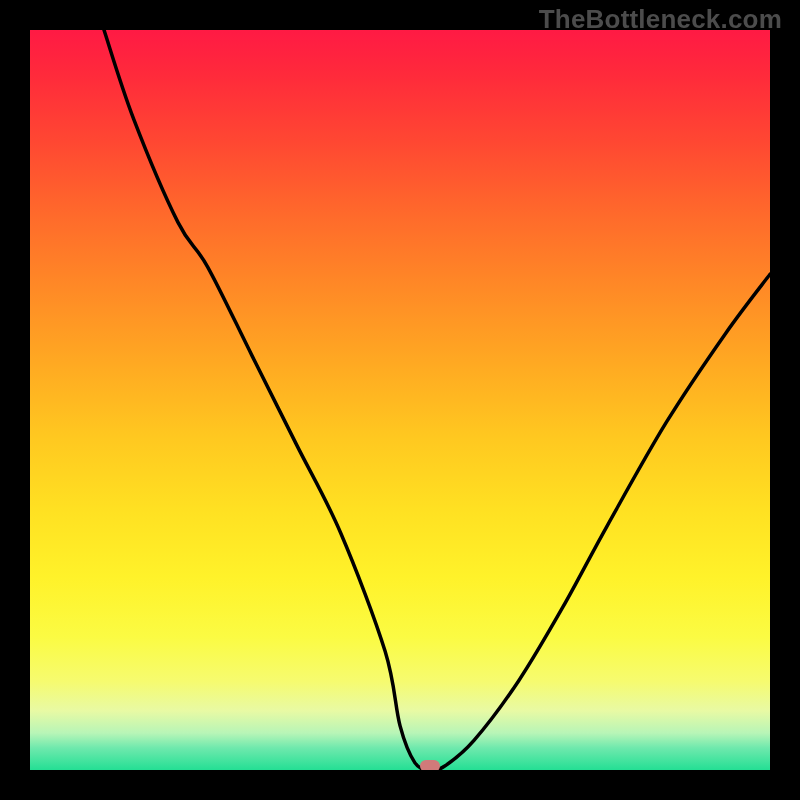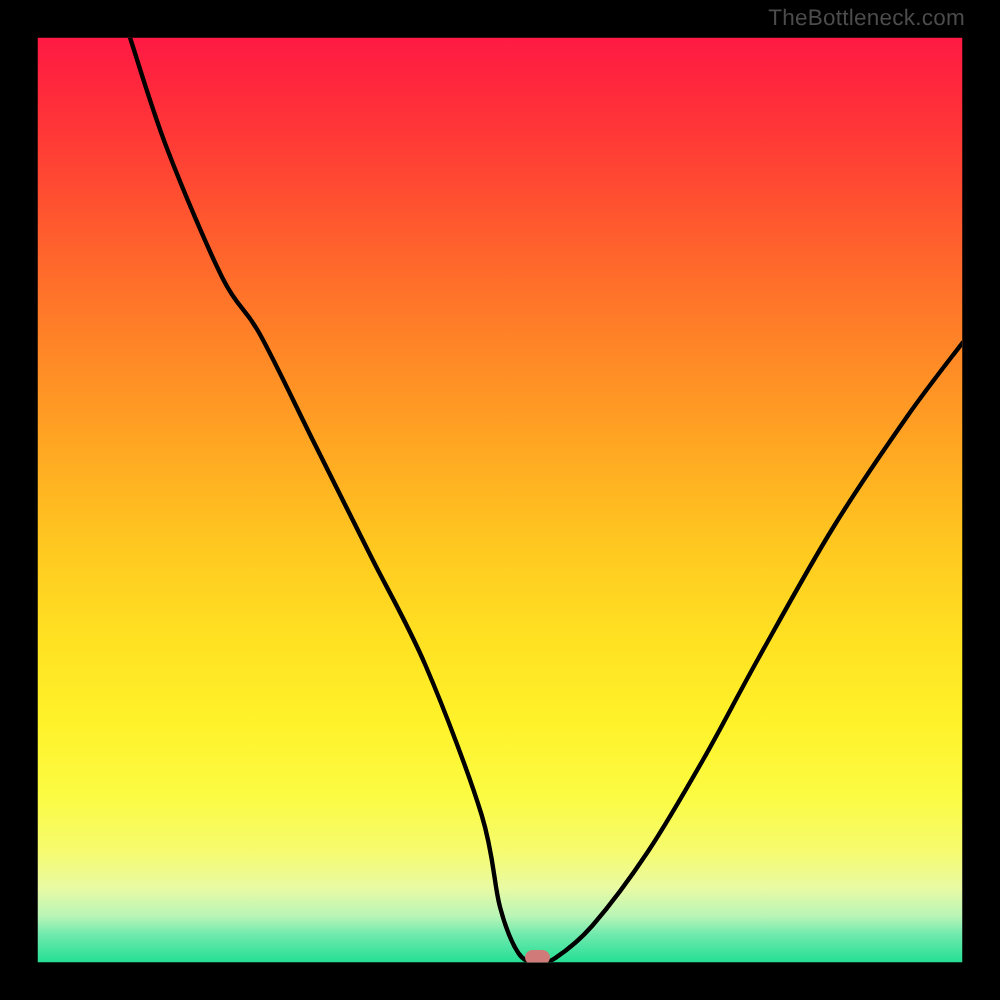--- a/index.html
+++ b/index.html
@@ -13,24 +13,24 @@
   }
   .frame {
     position: relative;
     width: 800px;
     height: 800px;
     background: #000;
   }
   .watermark {
     position: absolute;
     top: 4px;
-    right: 28px;
+    right: 18px;
     color: #4c4c4c;
-    font-size: 18px;
-    font-weight: 400;
+    font-size: 26px;
+    font-weight: 700;
     letter-spacing: 0.2px;
     z-index: 5;
   }
   .plot-area {
     position: absolute;
     left: 30px;
     top: 30px;
     width: 740px;
     height: 740px;
     overflow: hidden;

